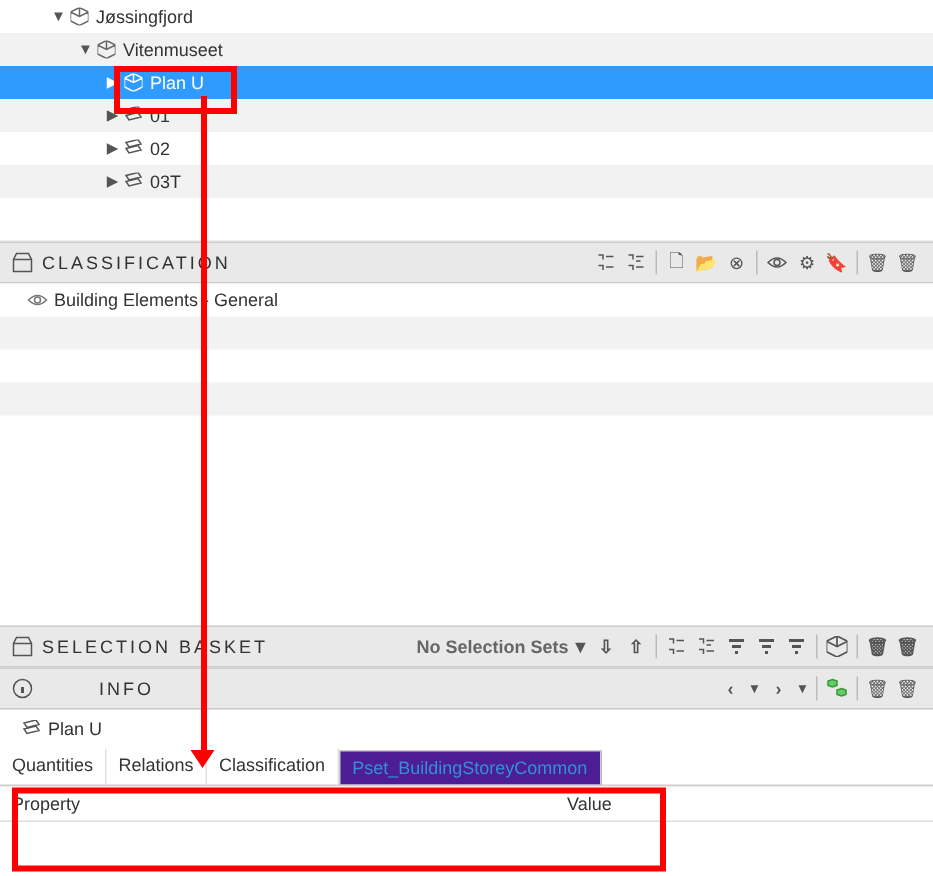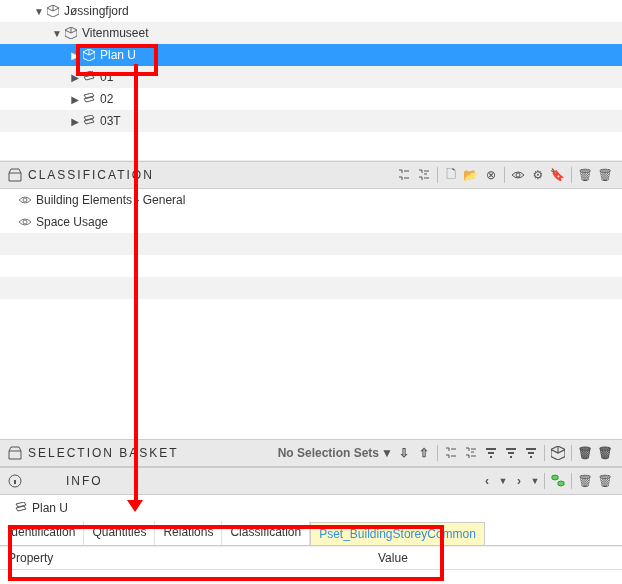--- a/index.html
+++ b/index.html
@@ -147,21 +147,21 @@
     color: #333;
     border-right: 1px solid #e0e0e0;
     cursor: pointer;
     white-space: nowrap;
   }
   .tab.disabled { color: #aaa; }
   .tab.active {
     color: #348edb;
     border: 1px solid #ccc;
     border-bottom: 1px solid #fff;
-    background: #fef9c3;
+    background: #4c1d95;
     position: relative;
     top: 1px;
   }
   .prop-table { width: 100%; }
   .prop-header, .prop-row {
     display: flex;
     height: 22px;
     align-items: center;
     border-bottom: 1px solid #ddd;
     border-top: 1px solid #eee;
@@ -287,29 +287,20 @@
 </div>
 <div class="class-list">
   <div class="class-row">
     <span class="icon eye-icon">
         <svg viewBox="0 0 14 14">
           <path d="M1 7 Q7 1 13 7 Q7 13 1 7 Z" fill="none" stroke="#777"></path>
           <circle cx="7" cy="7" r="2" fill="none" stroke="#777"></circle>
         </svg>
       </span>
     <span>Building Elements - General</span>
-  </div>
-  <div class="class-row">
-    <span class="icon eye-icon">
-        <svg viewBox="0 0 14 14">
-          <path d="M1 7 Q7 1 13 7 Q7 13 1 7 Z" fill="none" stroke="#777"></path>
-          <circle cx="7" cy="7" r="2" fill="none" stroke="#777"></circle>
-        </svg>
-      </span>
-    <span>Space Usage</span>
   </div>
   <div class="class-row alt"></div>
   <div class="class-row"></div>
   <div class="class-row alt"></div>
   <div class="class-row"></div>
 </div>
 
 <div class="blank"></div>
 
 <div class="panel-header">
@@ -392,21 +383,20 @@
 </div>
 <div class="info-node">
   <span class="icon storey">
     <svg viewBox="0 0 14 12">
         <path d="M2 2 L10 0 L12 3 L4 5 Z M2 6 L10 4 L12 7 L4 9 Z" fill="none" stroke="#555" stroke-width="1"></path>
       </svg>
   </span>
   <span>Plan U</span>
 </div>
 <div class="tabs">
-  <div class="tab">Identification</div>
   <div class="tab">Quantities</div>
   <div class="tab">Relations</div>
   <div class="tab">Classification</div>
   <div class="tab active">Pset_BuildingStoreyCommon</div>
 </div>
 <div class="prop-table">
   <div class="prop-header">
     <div class="col-prop">Property</div>
     <div class="col-val">Value</div>
   </div>

